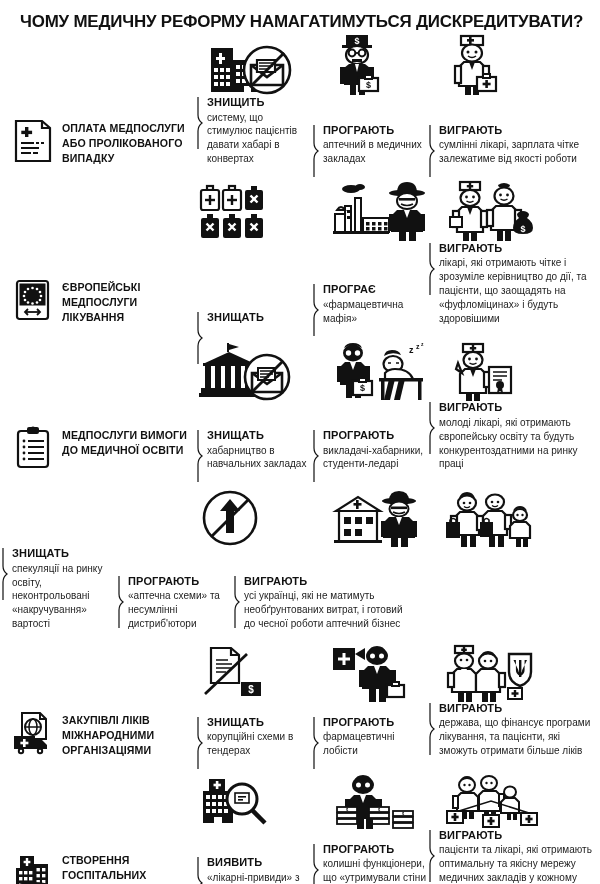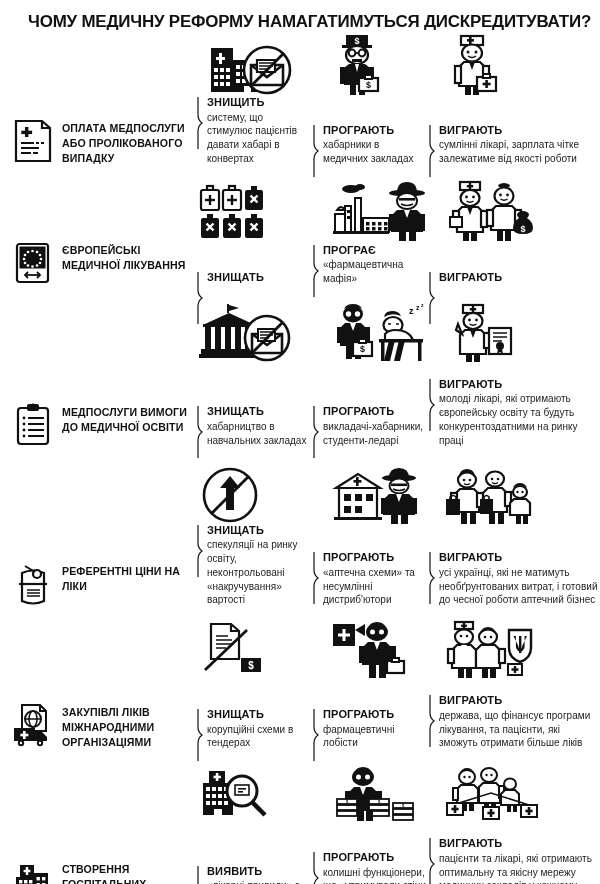--- a/index.html
+++ b/index.html
@@ -9,21 +9,21 @@
     font-family:"Liberation Sans","DejaVu Sans",sans-serif;
     color:#1a1a1a;
     -webkit-font-smoothing:antialiased;
     overflow:hidden;
     position:relative;
   }
   .page{width:600px;height:884px;position:relative;box-sizing:border-box;}
 
   
   .title-bar{
-    padding:12px 10px 4px 28px;
+    padding:12px 10px 4px 20px;
   }
   .title{
     font-size:17.2px;
     font-weight:bold;
     letter-spacing:-0.2px;
     line-height:1.05;
     color:#111;
     white-space:nowrap;
     transform:scaleX(0.985);
     transform-origin:left center;
@@ -78,21 +78,21 @@
     padding-top:1px;
   }
 
   .col-out{
     position:relative;
     box-sizing:border-box;
     padding-left:12px;
   }
   .col-1{width:116px;}
   .col-2{width:116px;}
-  .col-3{width:173px;margin-top:16px;}
+  .col-3{width:173px;}
 
   
   .brace{
     position:absolute;
     left:0px;top:1px;
     width:10px;height:52px;
     pointer-events:none;
   }
 
   .verb{
@@ -249,21 +249,21 @@
         </svg>
         <div class="verb">ЗНИЩИТЬ</div>
         <div class="desc">систему, що стимулює пацієнтів давати хабарі в конвертах</div>
       </div>
 
       <div class="col-out col-2">
         <svg class="brace" viewBox="0 0 10 52">
           <path d="M3 0 v18 q0 5 4 8 q-4 3 -4 8 v18" fill="none" stroke="#111" stroke-width="1.2"></path>
         </svg>
         <div class="verb">ПРОГРАЮТЬ</div>
-        <div class="desc">хабарники в медичних закладах</div>
+        <div class="desc">аптечний в медичних закладах</div>
       </div>
 
       <div class="col-out col-3">
         <svg class="brace" viewBox="0 0 10 52">
           <path d="M3 0 v18 q0 5 4 8 q-4 3 -4 8 v18" fill="none" stroke="#111" stroke-width="1.2"></path>
         </svg>
         <div class="verb">ВИГРАЮТЬ</div>
         <div class="desc">сумлінні лікарі, зарплата чітке залежатиме від якості роботи</div>
       </div>
     </div>
@@ -413,41 +413,42 @@
                 <circle cx="13" cy="15" r="1.3"></circle>
                 <circle cx="16" cy="12" r="1.3"></circle>
             </g>
             <g stroke="#111" stroke-width="1.8" fill="none">
               <path d="M13 35 h15"></path>
               <path d="M16 32 l-3 3 l3 3"></path>
               <path d="M25 32 l3 3 l-3 3"></path>
             </g>
           </svg>
         </div>
-        <div class="label-text">ЄВРОПЕЙСЬКІ МЕДИЧНОЇ ЛІКУВАННЯ</div>
+        <div class="label-text">ЄВРОПЕЙСЬКІ МЕДПОСЛУГИ ЛІКУВАННЯ</div>
       </div>
 
       <div class="col-out col-1">
         <svg class="brace" viewBox="0 0 10 52">
             <path d="M3 0 v18 q0 5 4 8 q-4 3 -4 8 v18" fill="none" stroke="#111" stroke-width="1.2"></path>
           </svg>
         <div class="verb">ЗНИЩАТЬ</div>
       </div>
       <div class="col-out col-2">
         <svg class="brace" viewBox="0 0 10 52">
             <path d="M3 0 v18 q0 5 4 8 q-4 3 -4 8 v18" fill="none" stroke="#111" stroke-width="1.2"></path>
           </svg>
         <div class="verb">ПРОГРАЄ</div>
         <div class="desc">«фармацевтична мафія»</div>
       </div>
       <div class="col-out col-3">
         <svg class="brace" viewBox="0 0 10 52">
             <path d="M3 0 v18 q0 5 4 8 q-4 3 -4 8 v18" fill="none" stroke="#111" stroke-width="1.2"></path>
           </svg>
         <div class="verb">ВИГРАЮТЬ</div>
+        <div class="desc">лікарі, які отримають чітке і зрозуміле керівництво до дії, та пацієнти, що заощадять на «фуфломіцинах» і будуть здоровішими</div>
       </div>
     </div>
   </div>
 
   <div class="spacer"></div>
 
   <div class="row">
     <div class="art-strip">
 
       <div class="art-cell art-a">
@@ -672,34 +673,20 @@
             <rect x="0" y="34" width="12" height="14" fill="#111"></rect>
             <path d="M3 34 v-3 q3 -3 6 0 v3" fill="none" stroke="#111" stroke-width="1.6"></path>
             <rect x="34" y="34" width="11" height="13" fill="#111"></rect>
             <path d="M37 34 v-3 q2.5 -3 5 0 v3" fill="none" stroke="#111" stroke-width="1.6"></path>
           </g>
         </svg>
       </div>
     </div>
 
     <div class="cols">
-      <div class="col-label">
-        <div class="label-icon">
-          <svg width="42" height="46" viewBox="0 0 42 46">
-            <path d="M10 12 q11 -5 22 0 v28 q-11 5 -22 0 z" fill="#fff" stroke="#111" stroke-width="2.2"></path>
-            <circle cx="25" cy="13" r="4" fill="#fff" stroke="#111" stroke-width="2.2"></circle>
-            <path d="M23 11 l-10 -6" stroke="#111" stroke-width="2"></path>
-            <path d="M7 23 h28" stroke="#111" stroke-width="2.2"></path>
-            <g stroke="#111" stroke-width="1.4">
-              <path d="M15 29 h13 M15 32 h13 M15 35 h13"></path>
-            </g>
-          </svg>
-        </div>
-        <div class="label-text">РЕФЕРЕНТНІ ЦІНИ НА ЛІКИ</div>
-      </div>
 
       <div class="col-out col-1">
         <svg class="brace" viewBox="0 0 10 52">
             <path d="M3 0 v18 q0 5 4 8 q-4 3 -4 8 v18" fill="none" stroke="#111" stroke-width="1.2"></path>
           </svg>
         <div class="verb">ЗНИЩАТЬ</div>
         <div class="desc">спекуляції на ринку освіту, неконтрольовані «накручування» вартості</div>
       </div>
       <div class="col-out col-2">
         <svg class="brace" viewBox="0 0 10 52">

